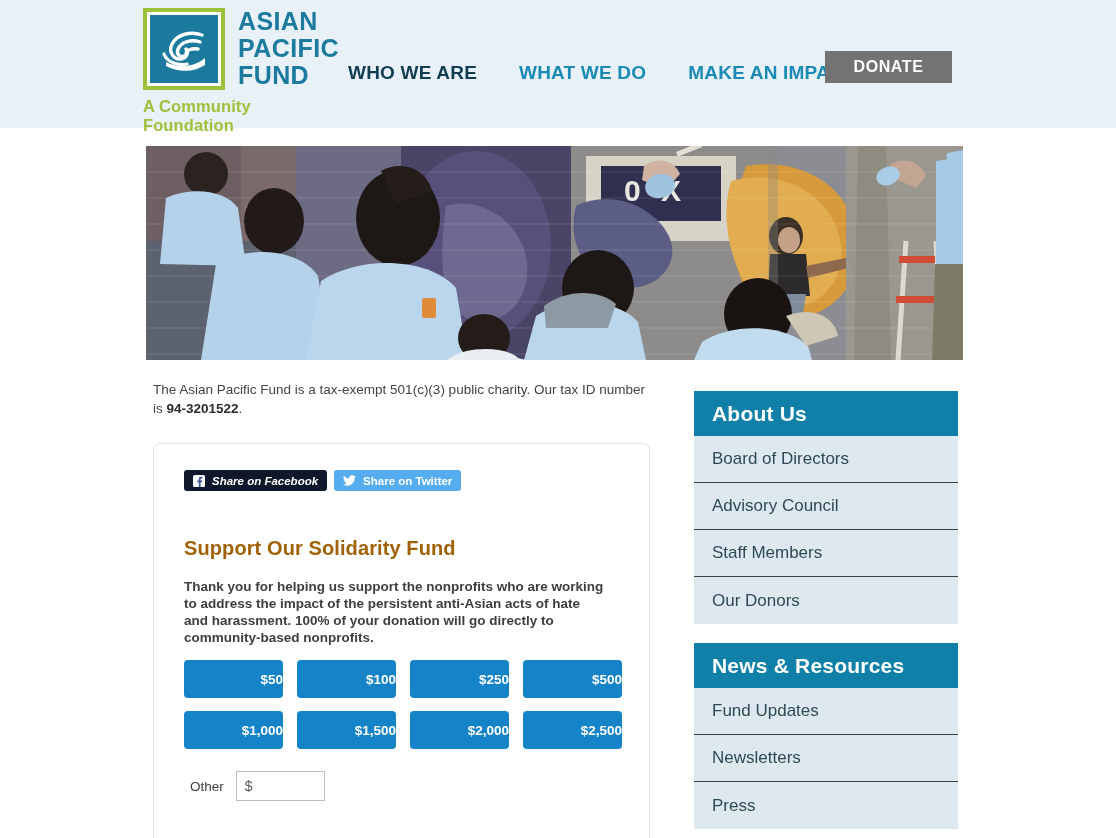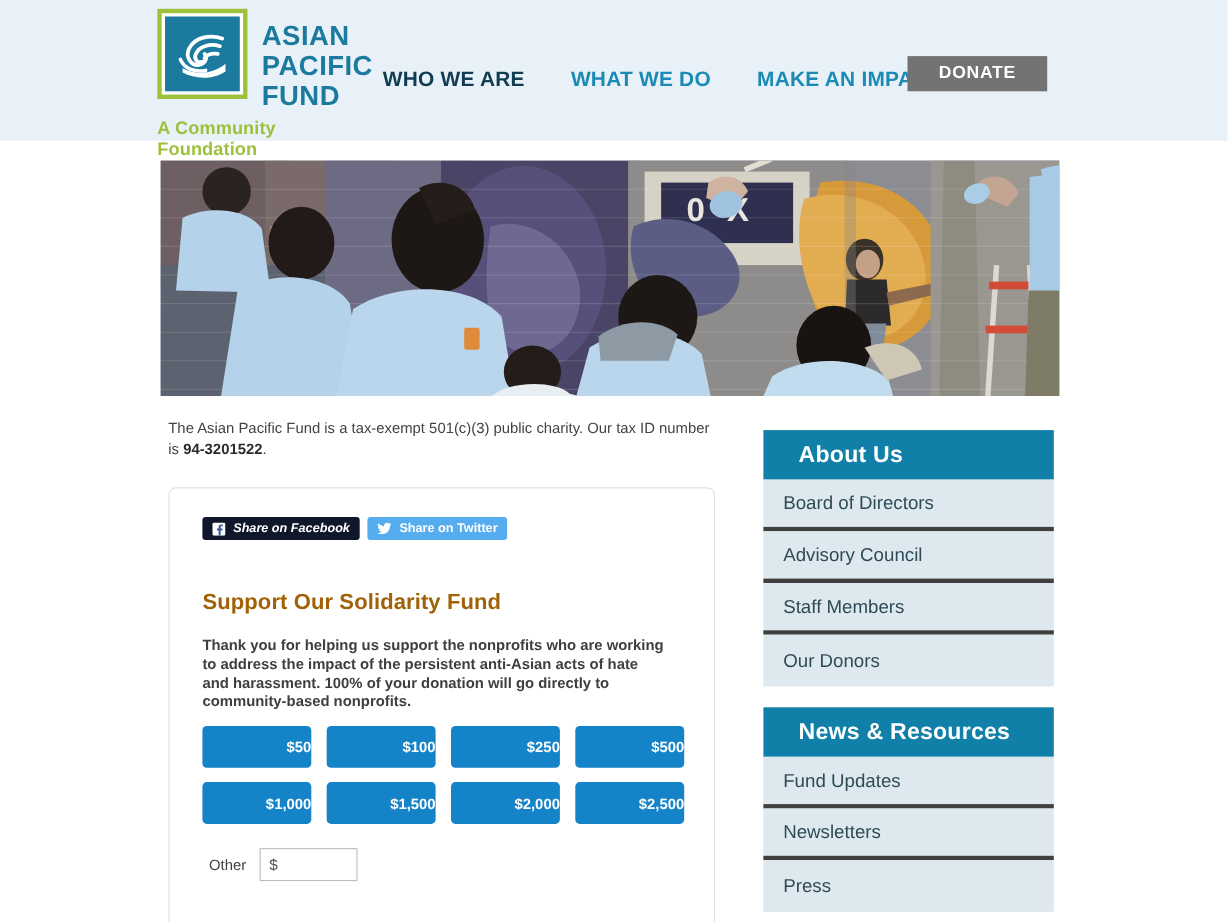--- a/index.html
+++ b/index.html
@@ -42,21 +42,21 @@
     height: 100%;
     background: #1b7a9e;
     display: flex;
     align-items: center;
     justify-content: center;
   }
   .logo-mark-inner svg { display: block; }
 
   .logo-word {
     margin-left: 13px;
-    margin-top: 12px;
+    margin-top: 0;
     color: #1b7a9e;
     font-weight: bold;
     font-size: 25px;
     line-height: 27px;
     letter-spacing: 0.4px;
   }
   .logo-tag {
     margin-top: 7px;
     color: #9ec13c;
     font-size: 16.5px;
@@ -235,27 +235,27 @@
   }
   .widget { margin-bottom: 19px; }
   .widget-head {
     height: 45px;
     background: #1180a8;
     color: #ffffff;
     font-size: 21px;
     font-weight: bold;
     display: flex;
     align-items: center;
-    padding-left: 32px;
+    padding-left: 18px;
     letter-spacing: 0.2px;
   }
   .widget-item {
     height: 47px;
     background: #dde9ef;
-    border-bottom: 4px solid #404040;
+    border-bottom: 1px solid #404040;
     display: flex;
     align-items: center;
     padding-left: 18px;
     font-size: 17px;
     color: #2f4a57;
     cursor: pointer;
   }
   .widget-item:last-child { border-bottom: none; }
 </style>
 </head>

